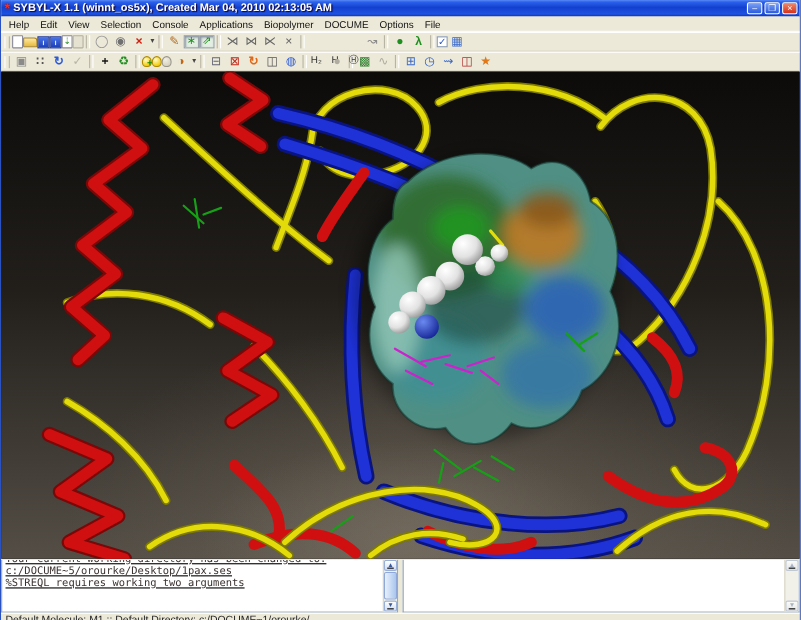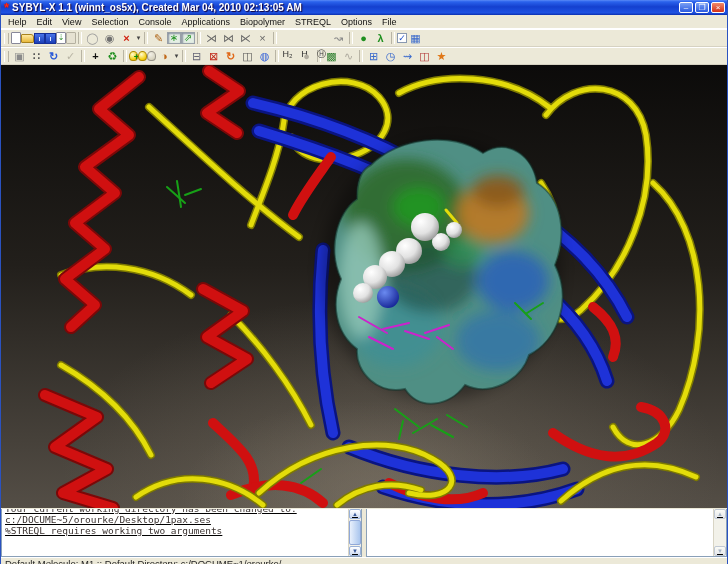--- a/index.html
+++ b/index.html
@@ -84,21 +84,21 @@
   </div>
 
   <div id="menubar">
       <span class="menu-item">Help</span>
       <span class="menu-item">Edit</span>
       <span class="menu-item">View</span>
       <span class="menu-item">Selection</span>
       <span class="menu-item">Console</span>
       <span class="menu-item">Applications</span>
       <span class="menu-item">Biopolymer</span>
-      <span class="menu-item">STREQL</span>
+      <span class="menu-item">DOCUME</span>
       <span class="menu-item">Options</span>
       <span class="menu-item">File</span>
     </div>
 
   <div class="toolbar" id="row1">
       <span class="handle"></span>
       <span class="ti i-page"></span>
       <span class="ti i-folder"></span>
       <span class="ti i-floppy"></span>
       <span class="ti i-floppy"></span>

